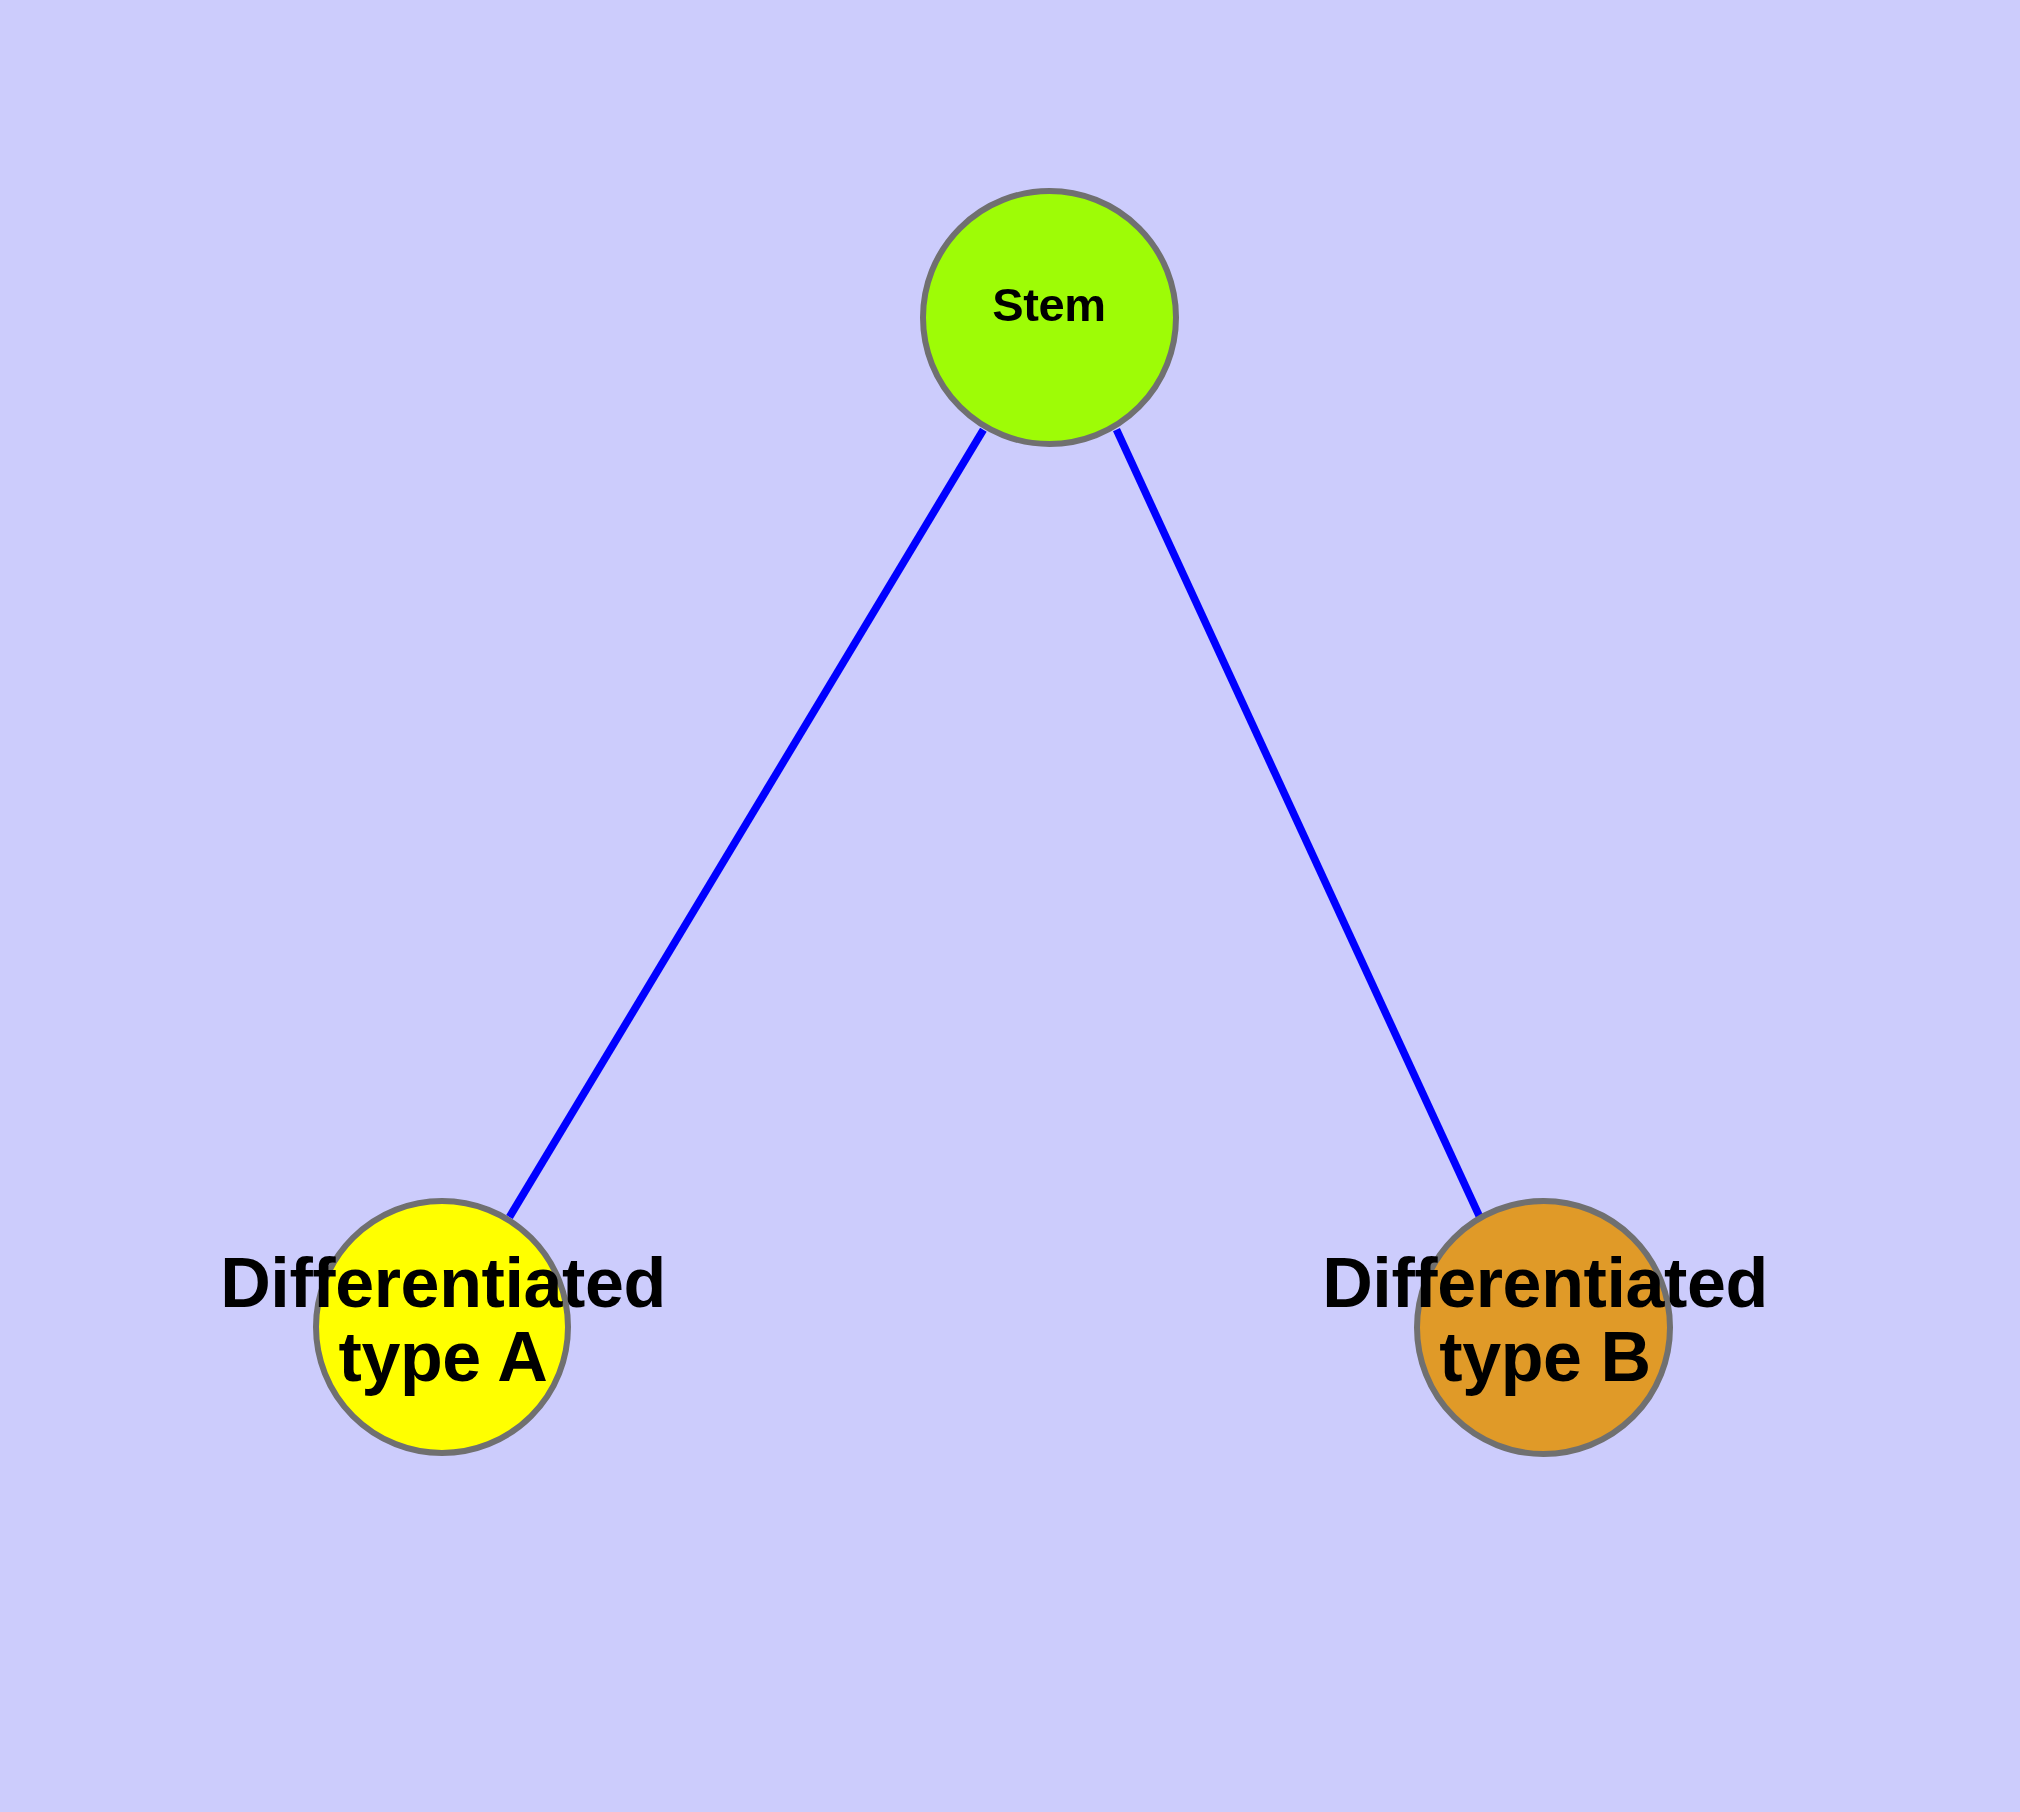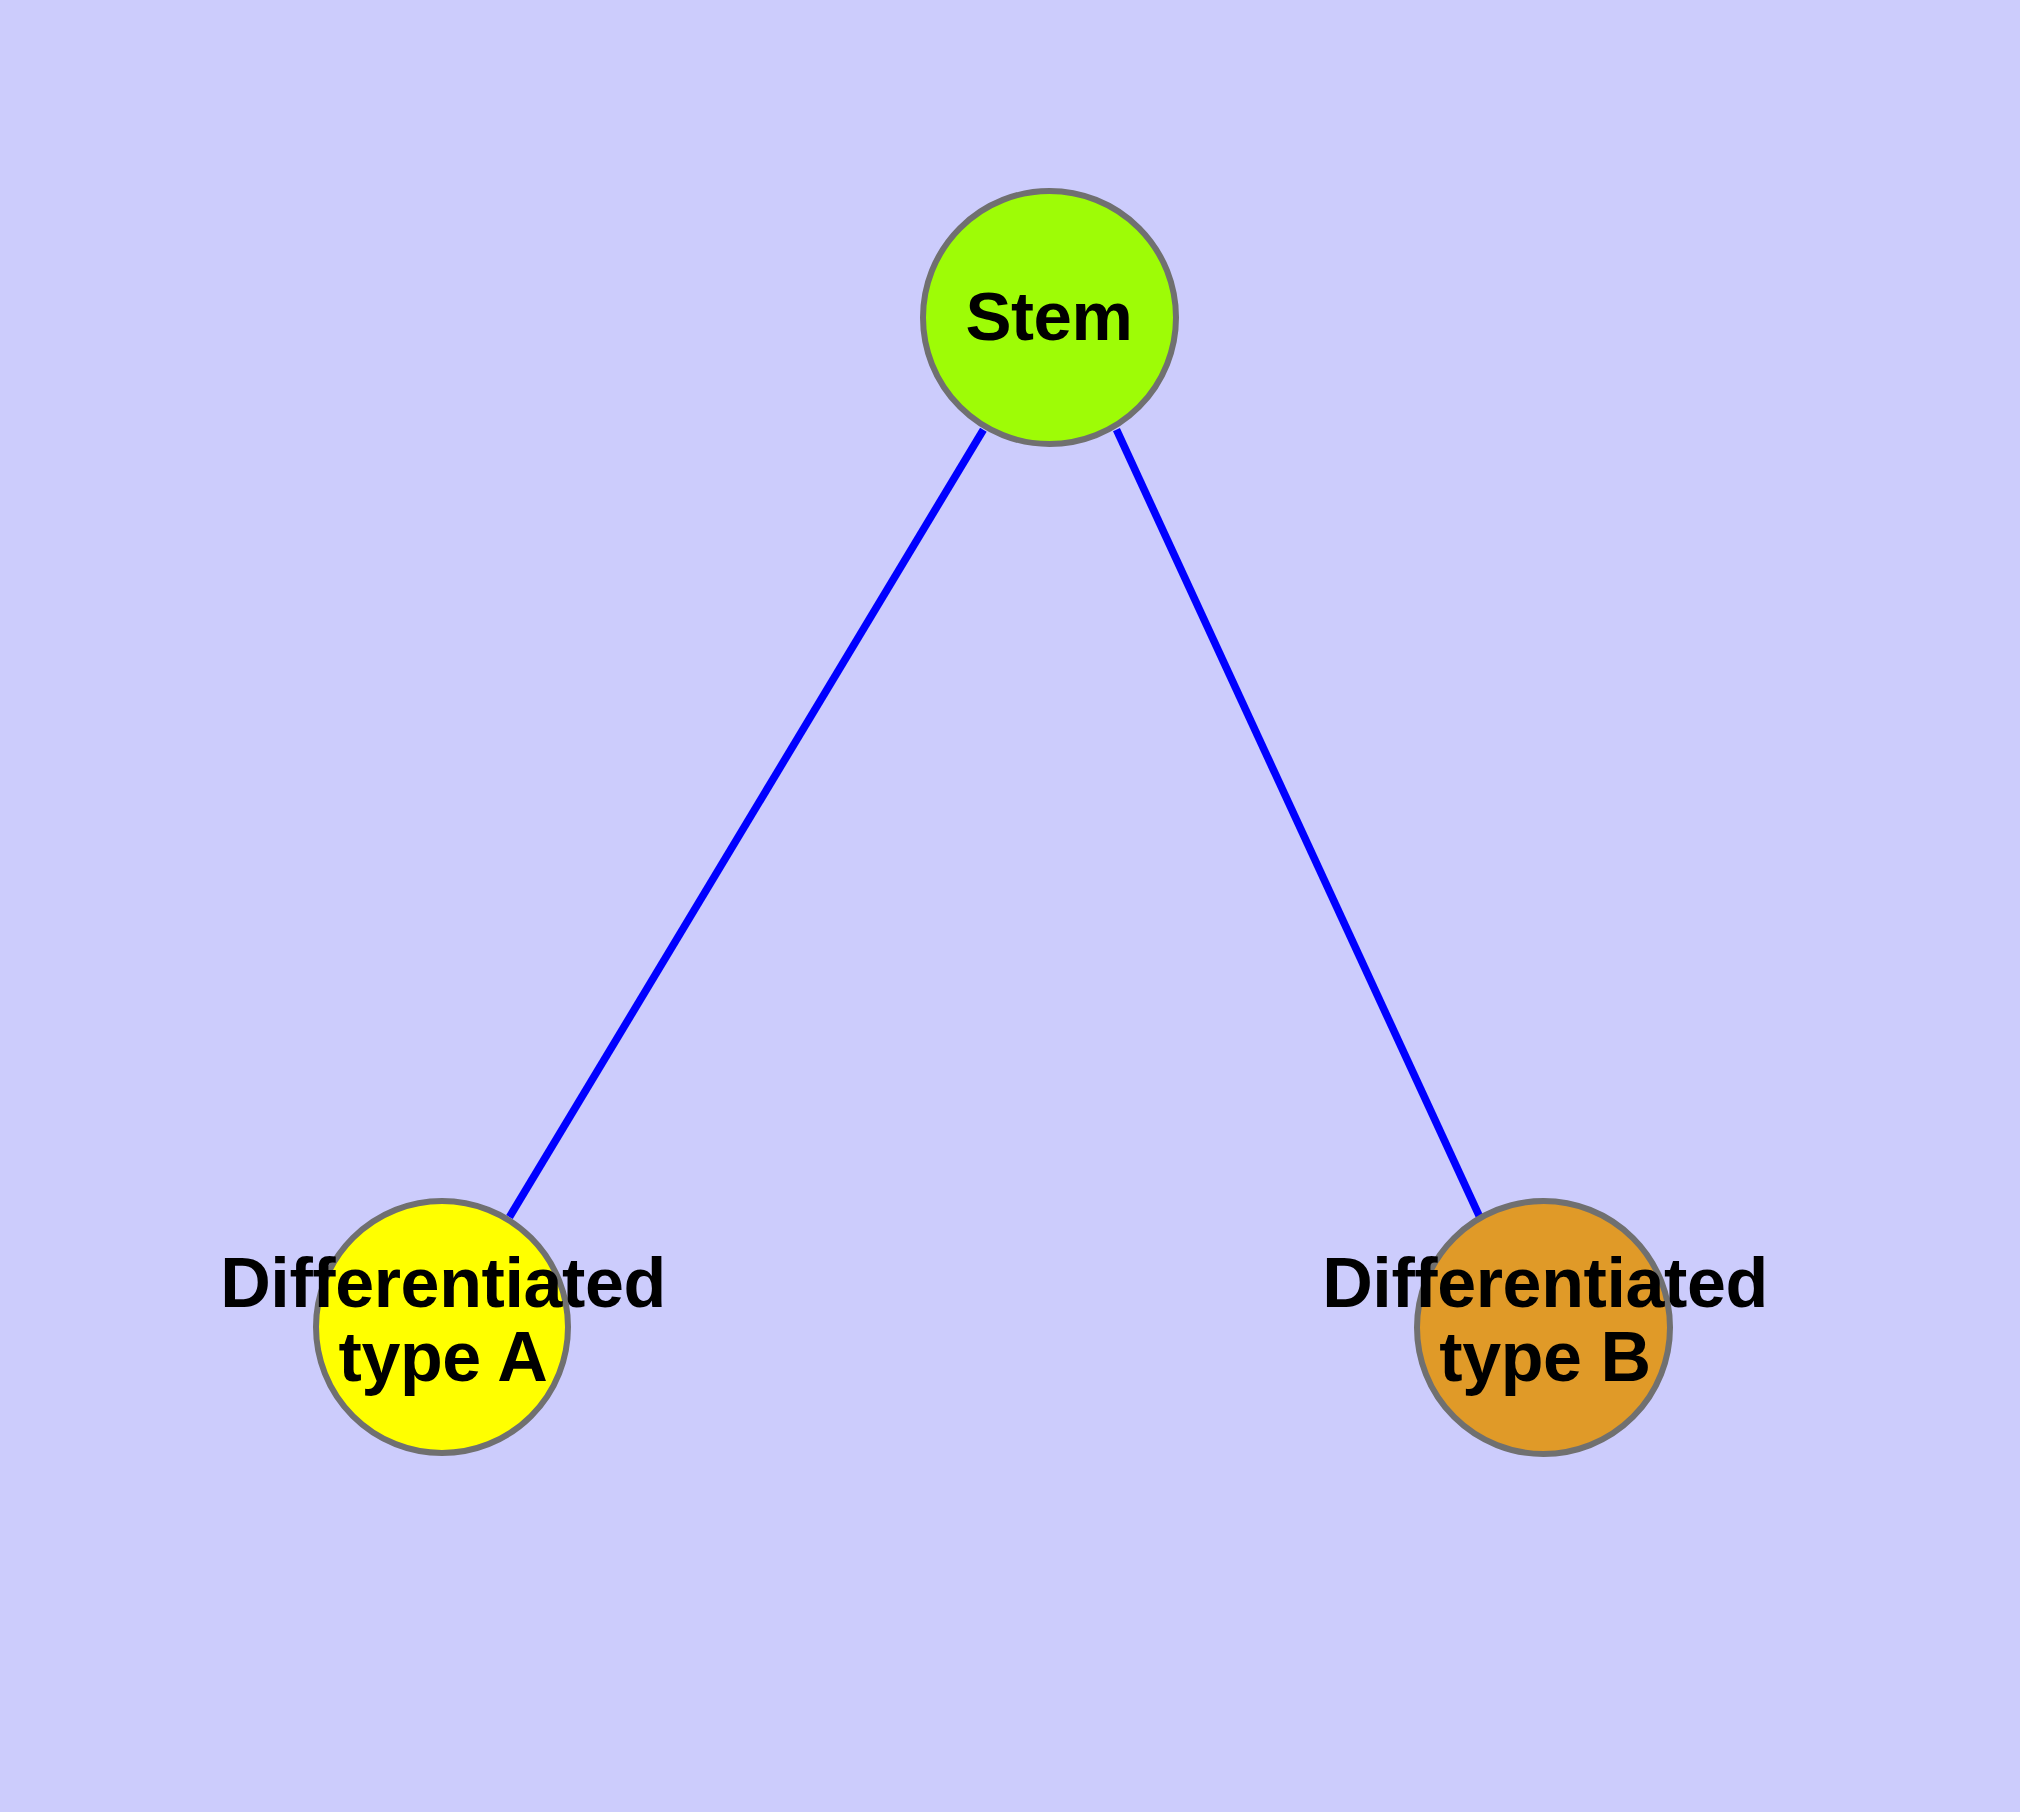--- a/index.html
+++ b/index.html
@@ -45,21 +45,21 @@
   #node-stem {
     left: 920px;
     top: 188px;
     width: 259px;
     height: 259px;
   }
   #label-stem {
     left: 792px;
     top: 280px;
     width: 514px;
-    font-size: 69px;
+    font-size: 47px;
   }
   
   #node-diff-a {
     left: 313px;
     top: 1198px;
     width: 259px;
     height: 259px;
   }
   #label-diff-a {
     left: 51px;

